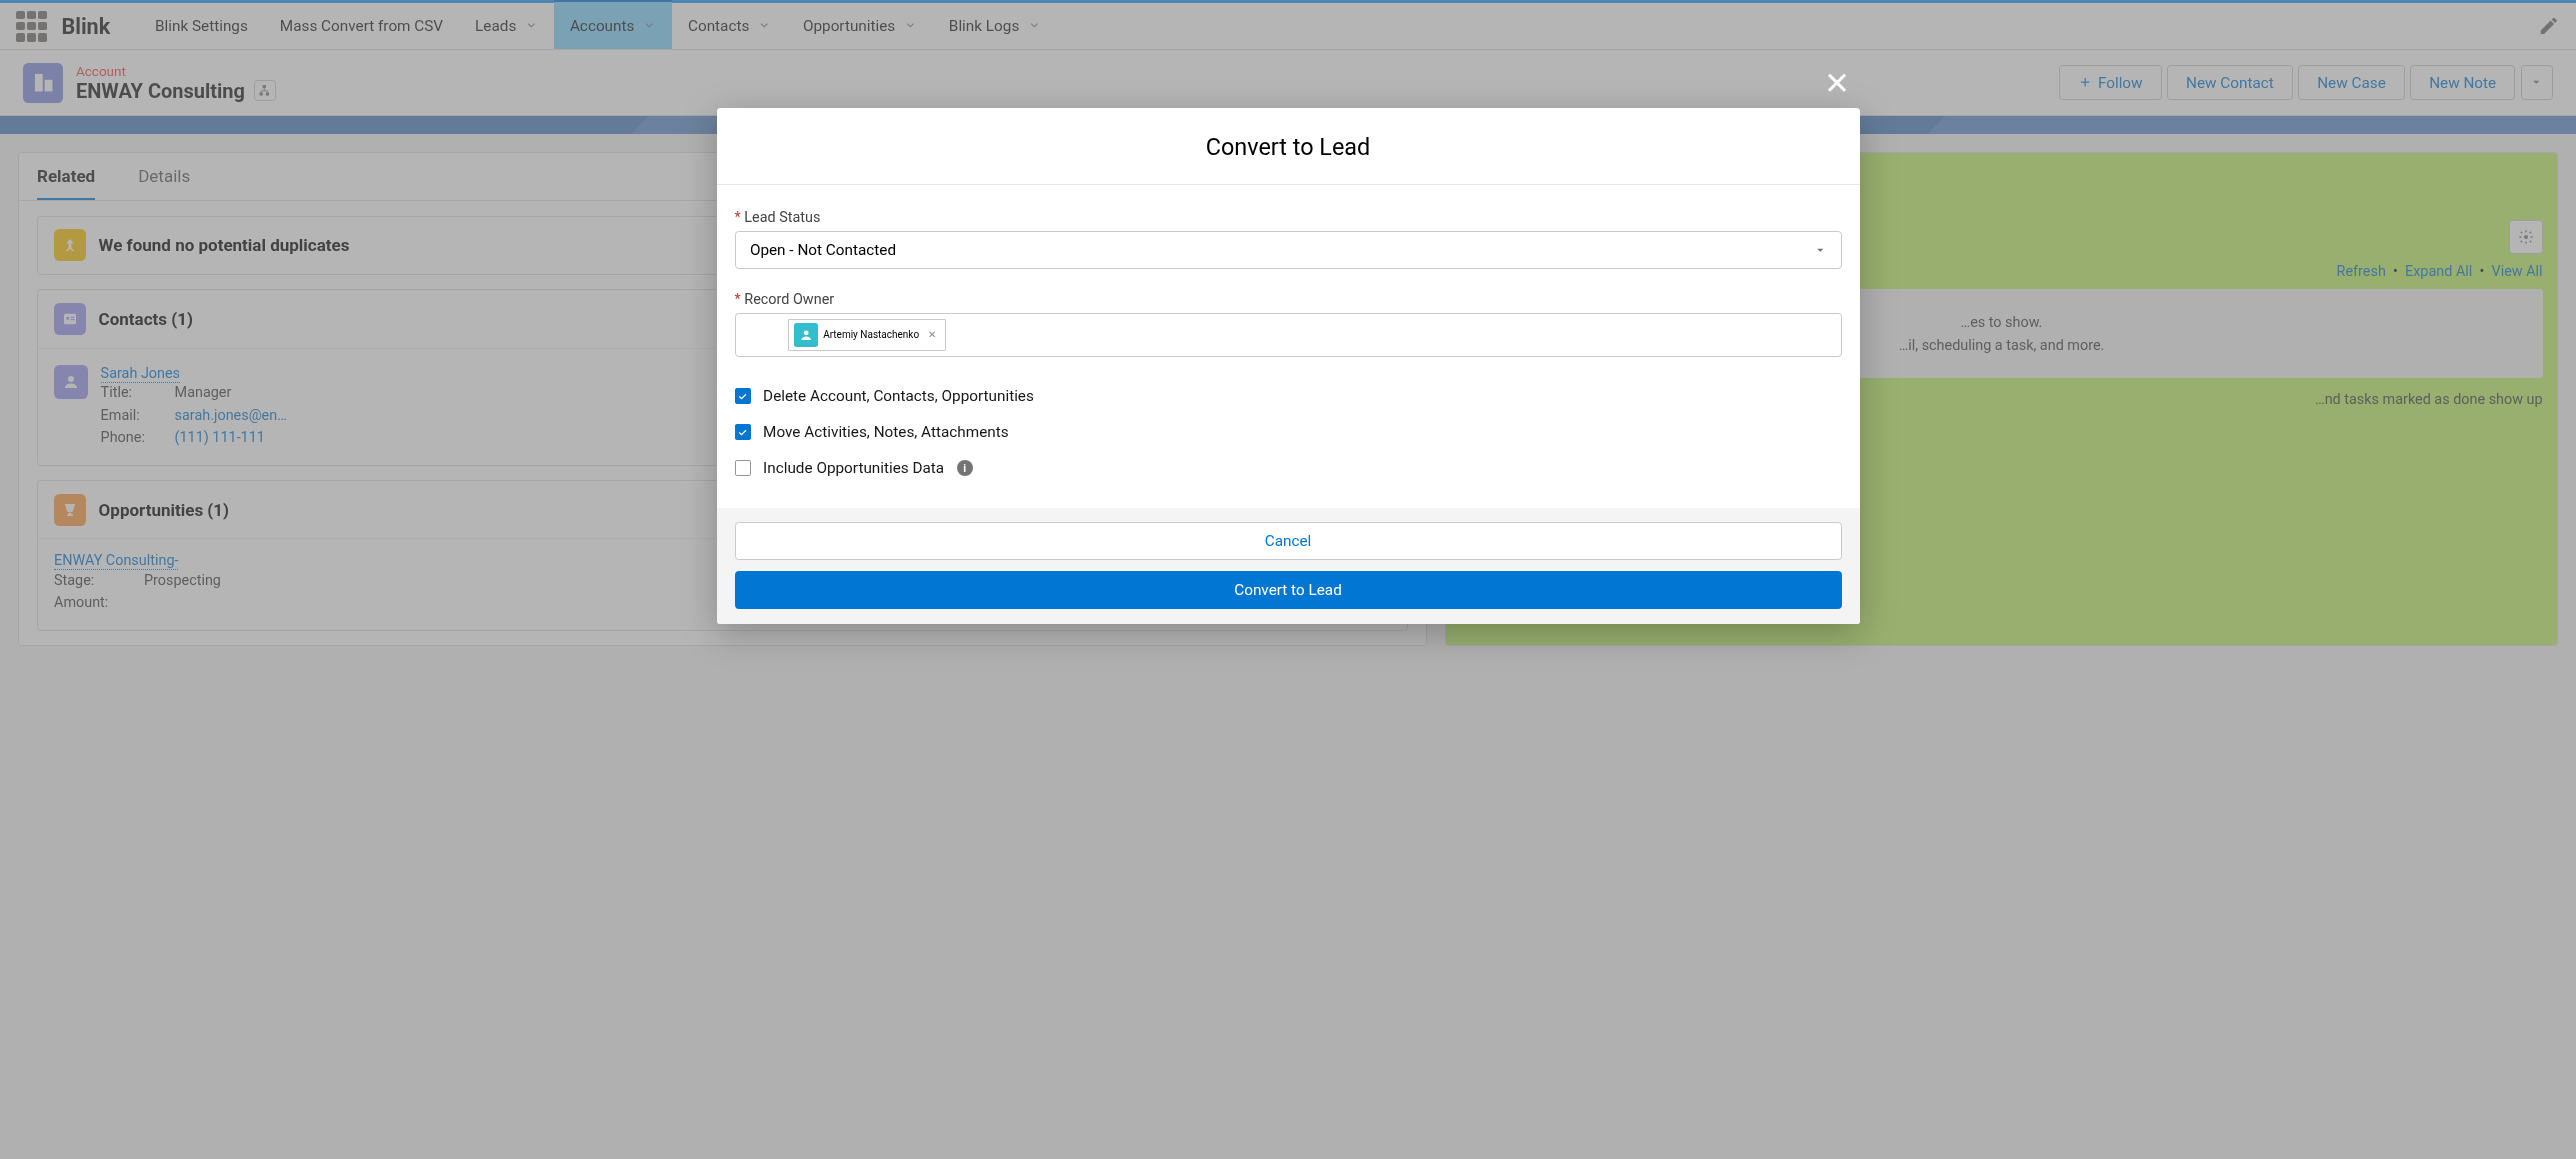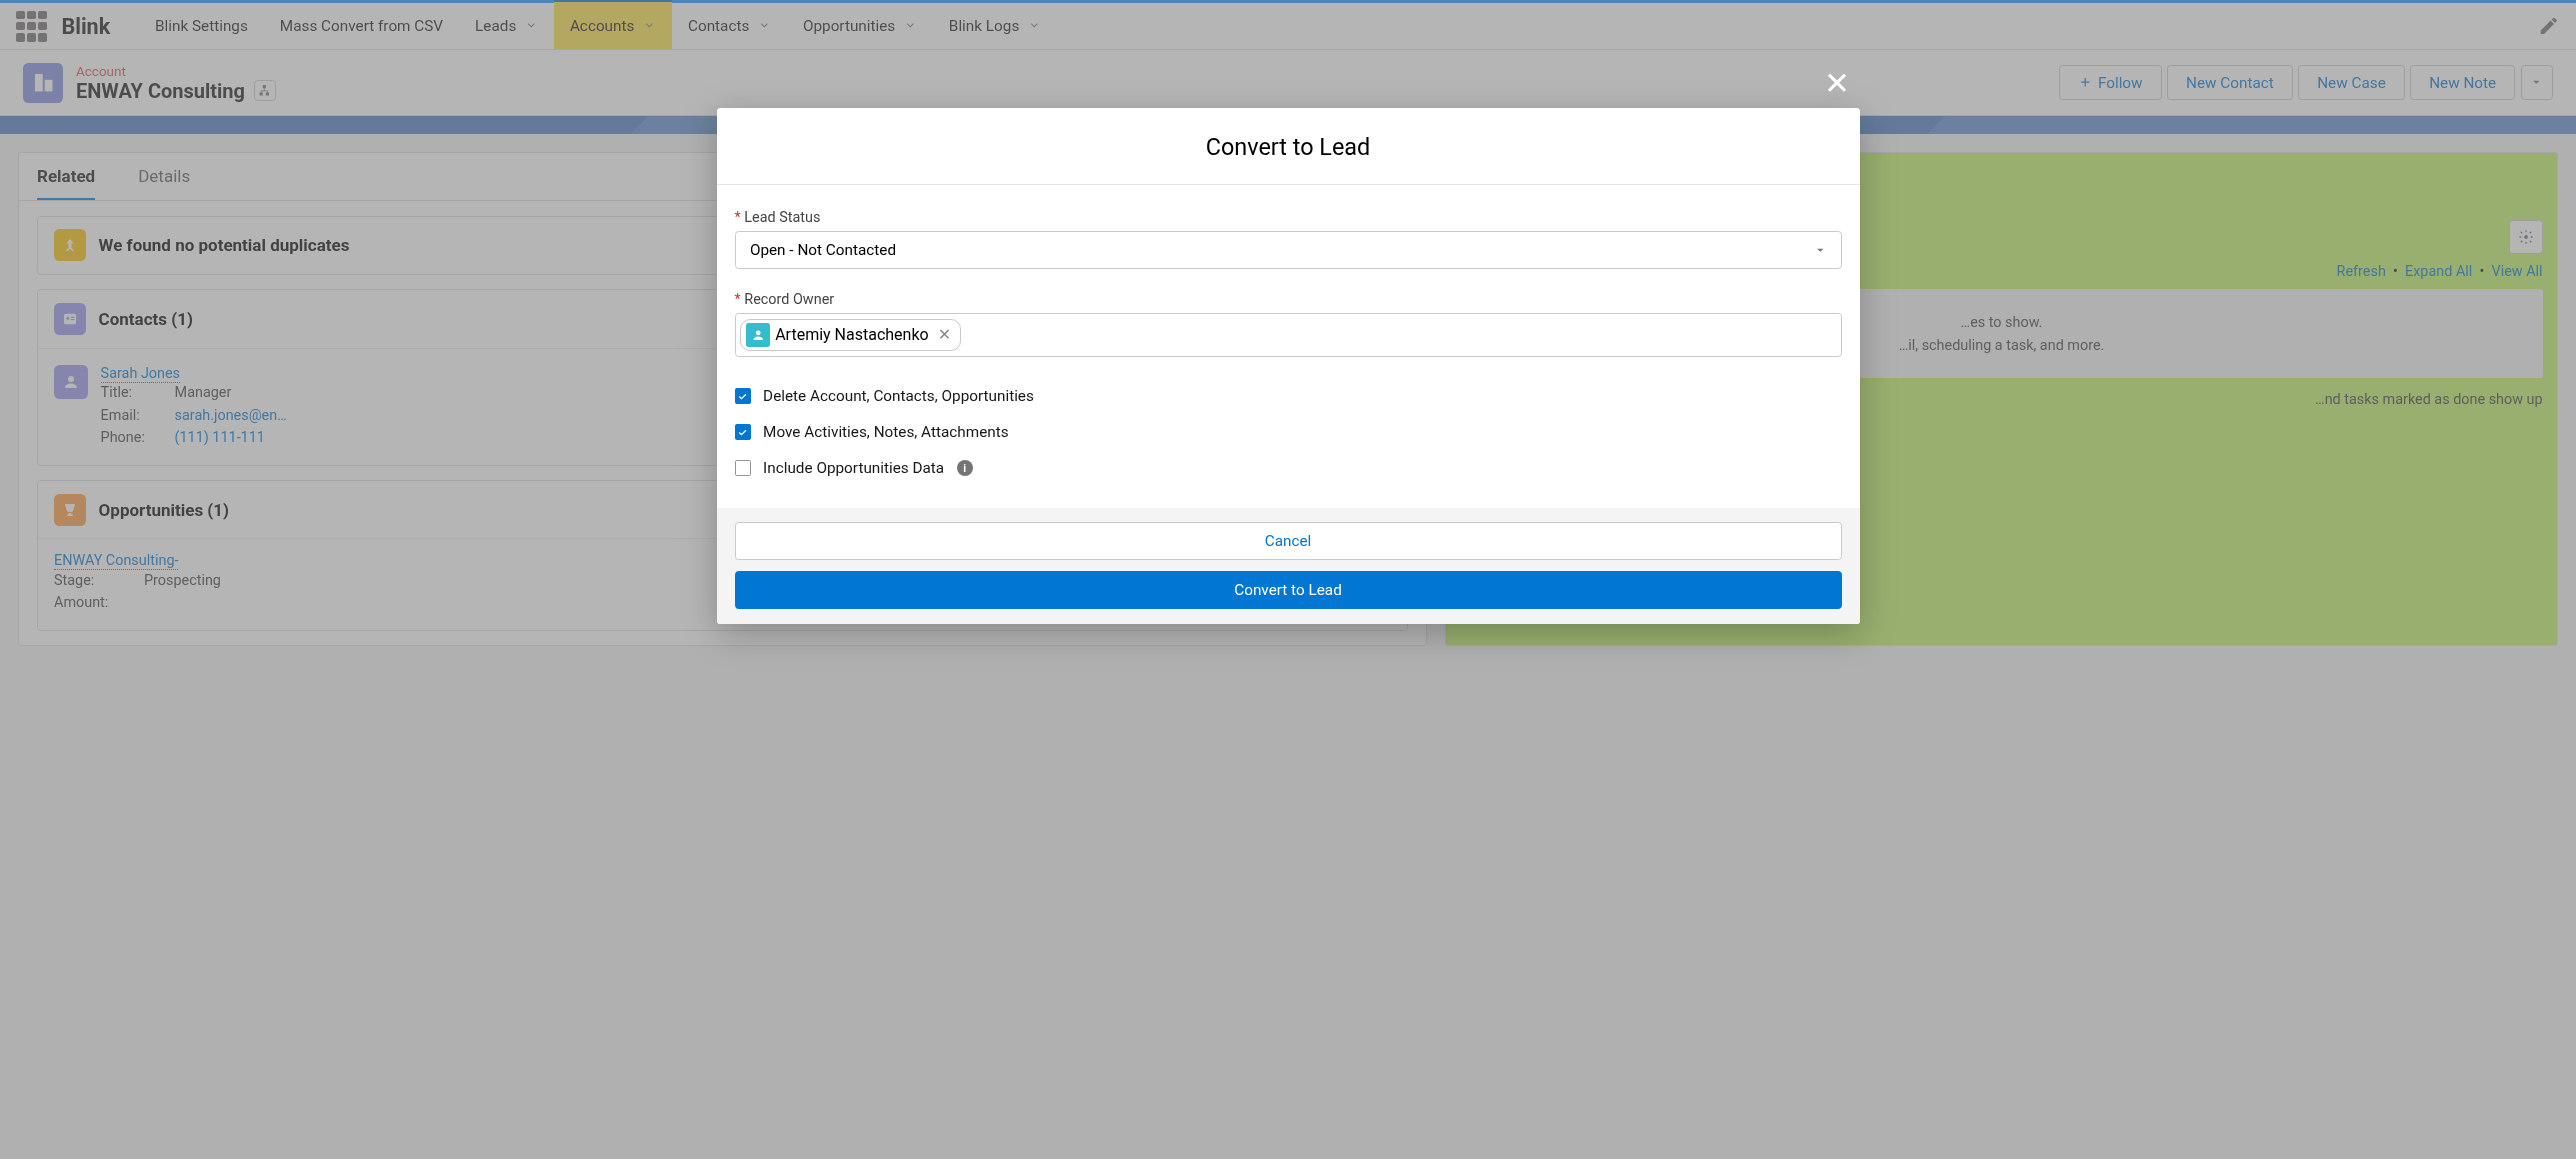--- a/index.html
+++ b/index.html
@@ -55,21 +55,21 @@
       padding: 0 16px;
       font-size: 15.3px;
       color: #181818;
       cursor: pointer;
       gap: 9px;
       border-top: 3.6px solid transparent;
       margin-top: -3.6px;
     }
     .nav-item.active {
       border-top: 3.6px solid #0070d2;
-      background: #fde047;
+      background: #7dd3fc;
     }
     .chevron-down {
       width: 12.6px;
       height: 12.6px;
       display: inline-block;
     }
     .edit-icon-right {
       margin-left: auto;
       width: 21.6px; height: 21.6px;
     }
@@ -321,26 +321,27 @@
     }
     .pill-input {
       border: 0.9px solid #c9c9c9;
       border-radius: 3.6px;
       padding: 4.5px;
       display: flex;
       background: #fff;
     }
     .pill {
       border: 0.9px solid #c9c9c9;
-      border-radius: 10px;
+      border-radius: 1px;
       padding: 3.6px 9px 3.6px 5.4px;
       display: flex;
       align-items: center;
       gap: 5.4px;
-      font-size: 16px;
+      font-size: 10px;
+      margin-left: 48px;
     }
     .pill .avatar {
       width: 23.4px; height: 23.4px; background: #34becd; border-radius: 2.7px;
       display: flex; align-items: center; justify-content: center;
     }
     .pill .rm { color: #888; cursor: pointer; margin-left: 3.6px; }
     .check-row {
       display: flex;
       align-items: center;
       gap: 12.6px;

